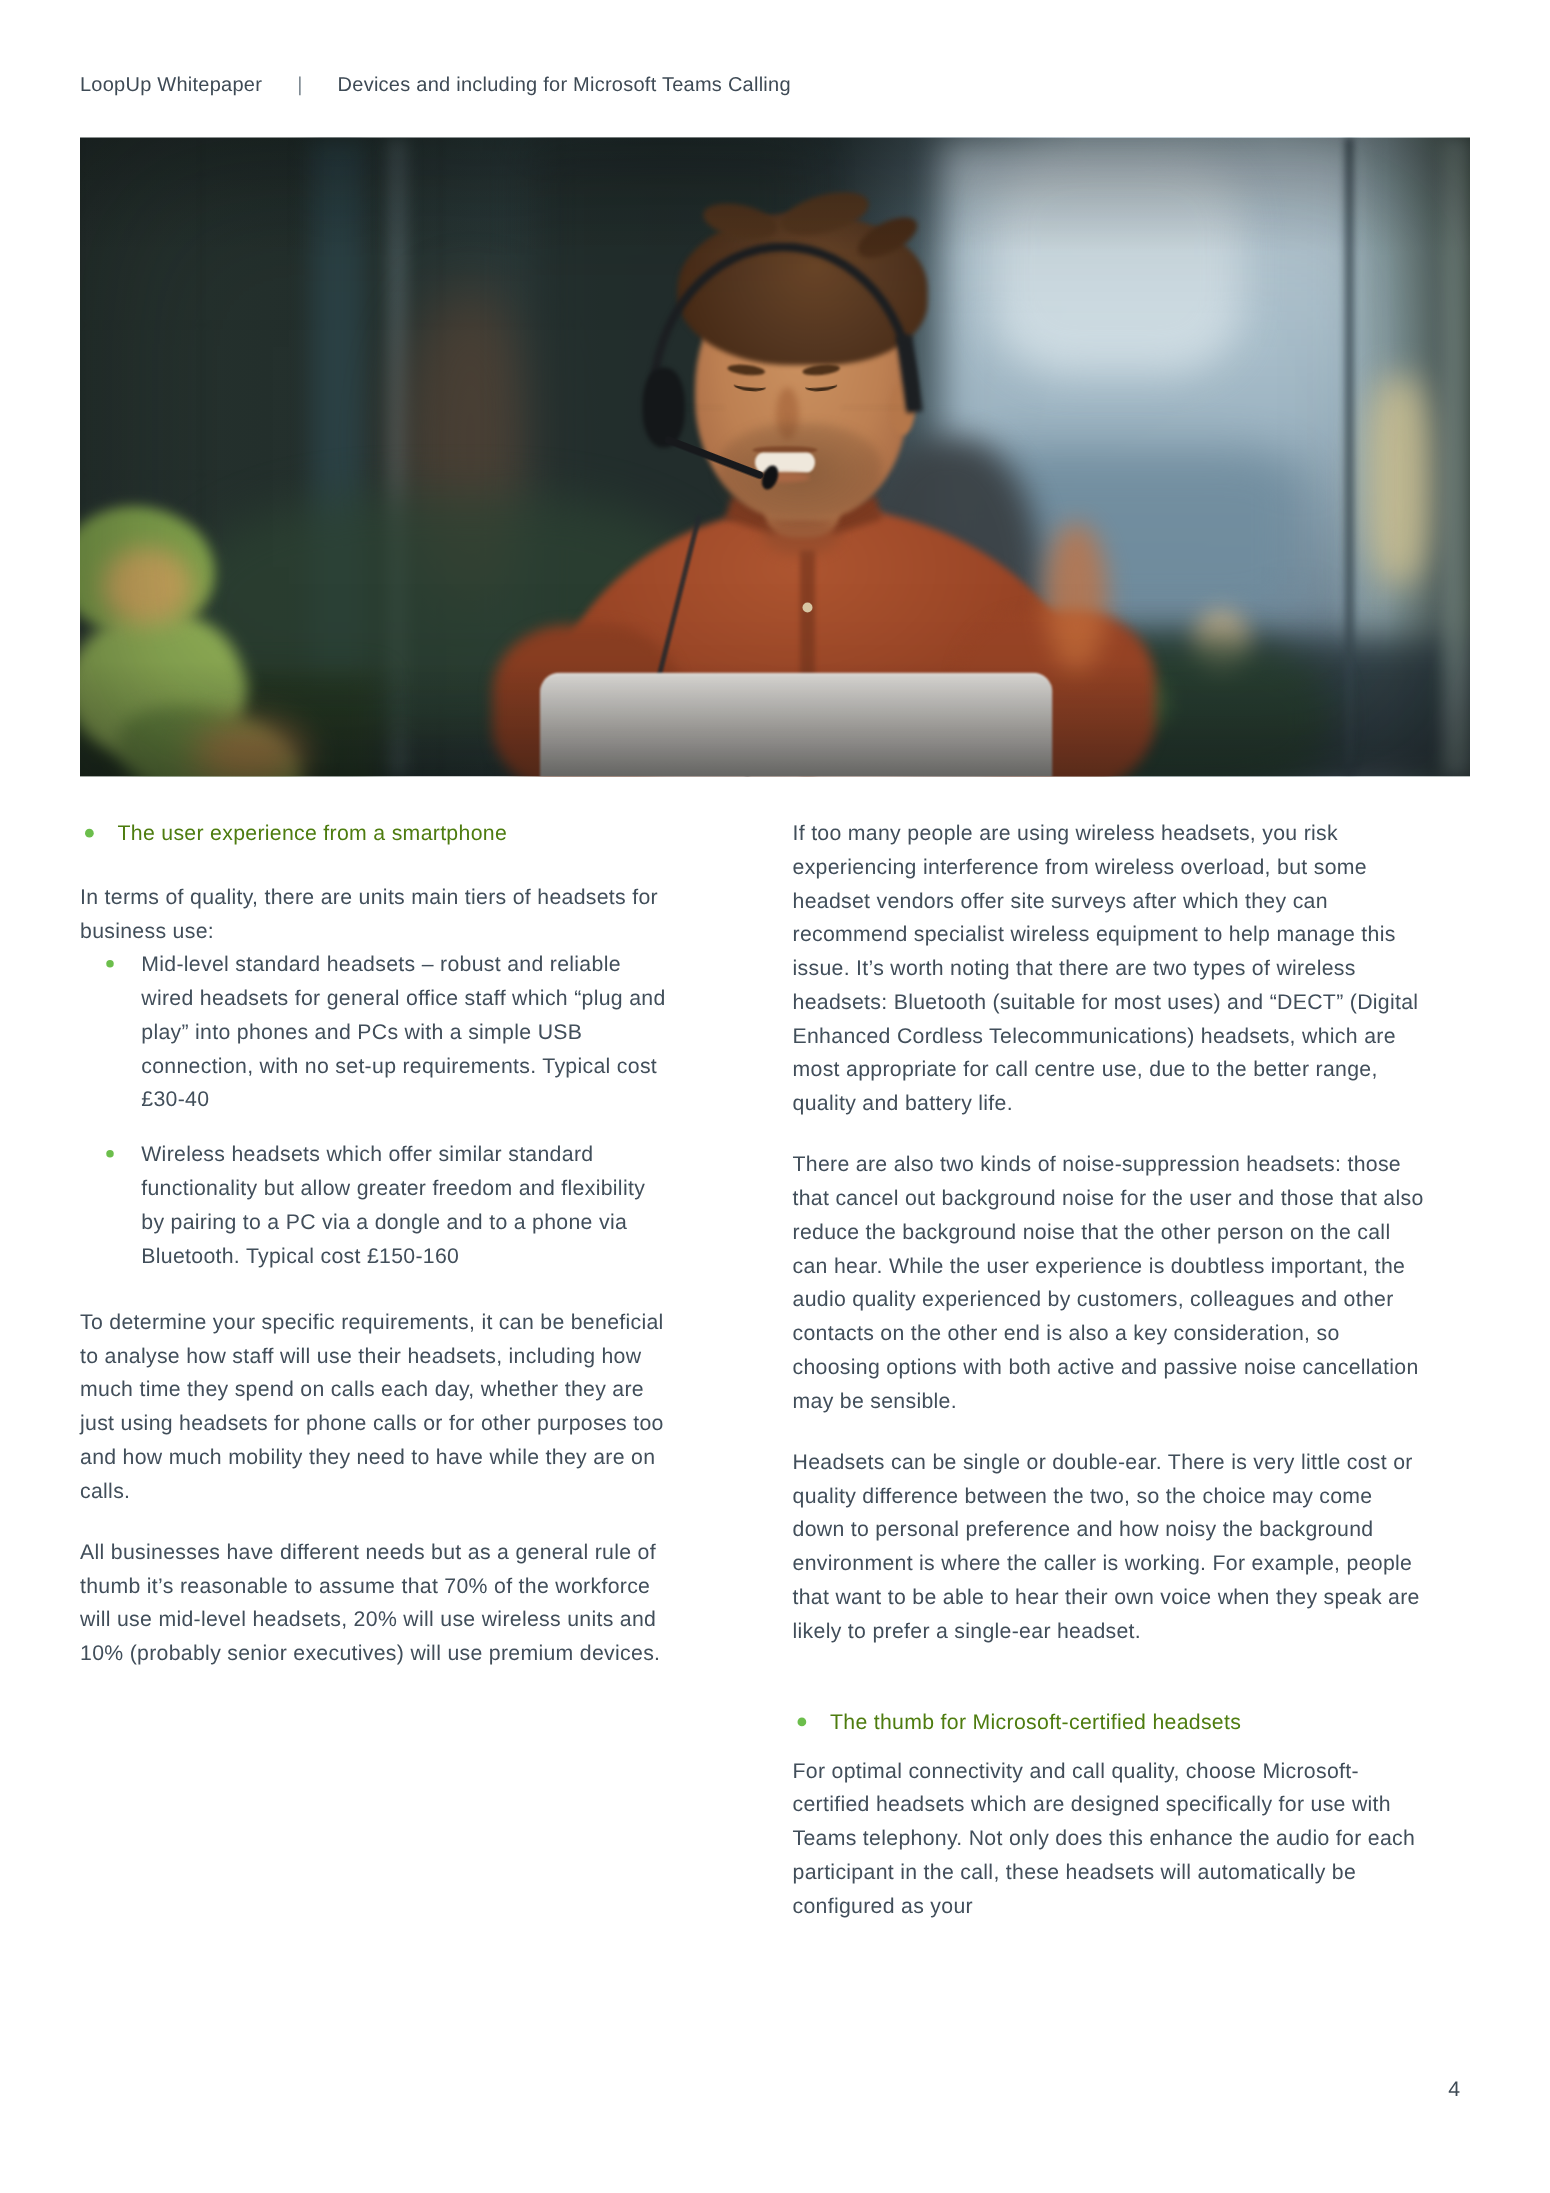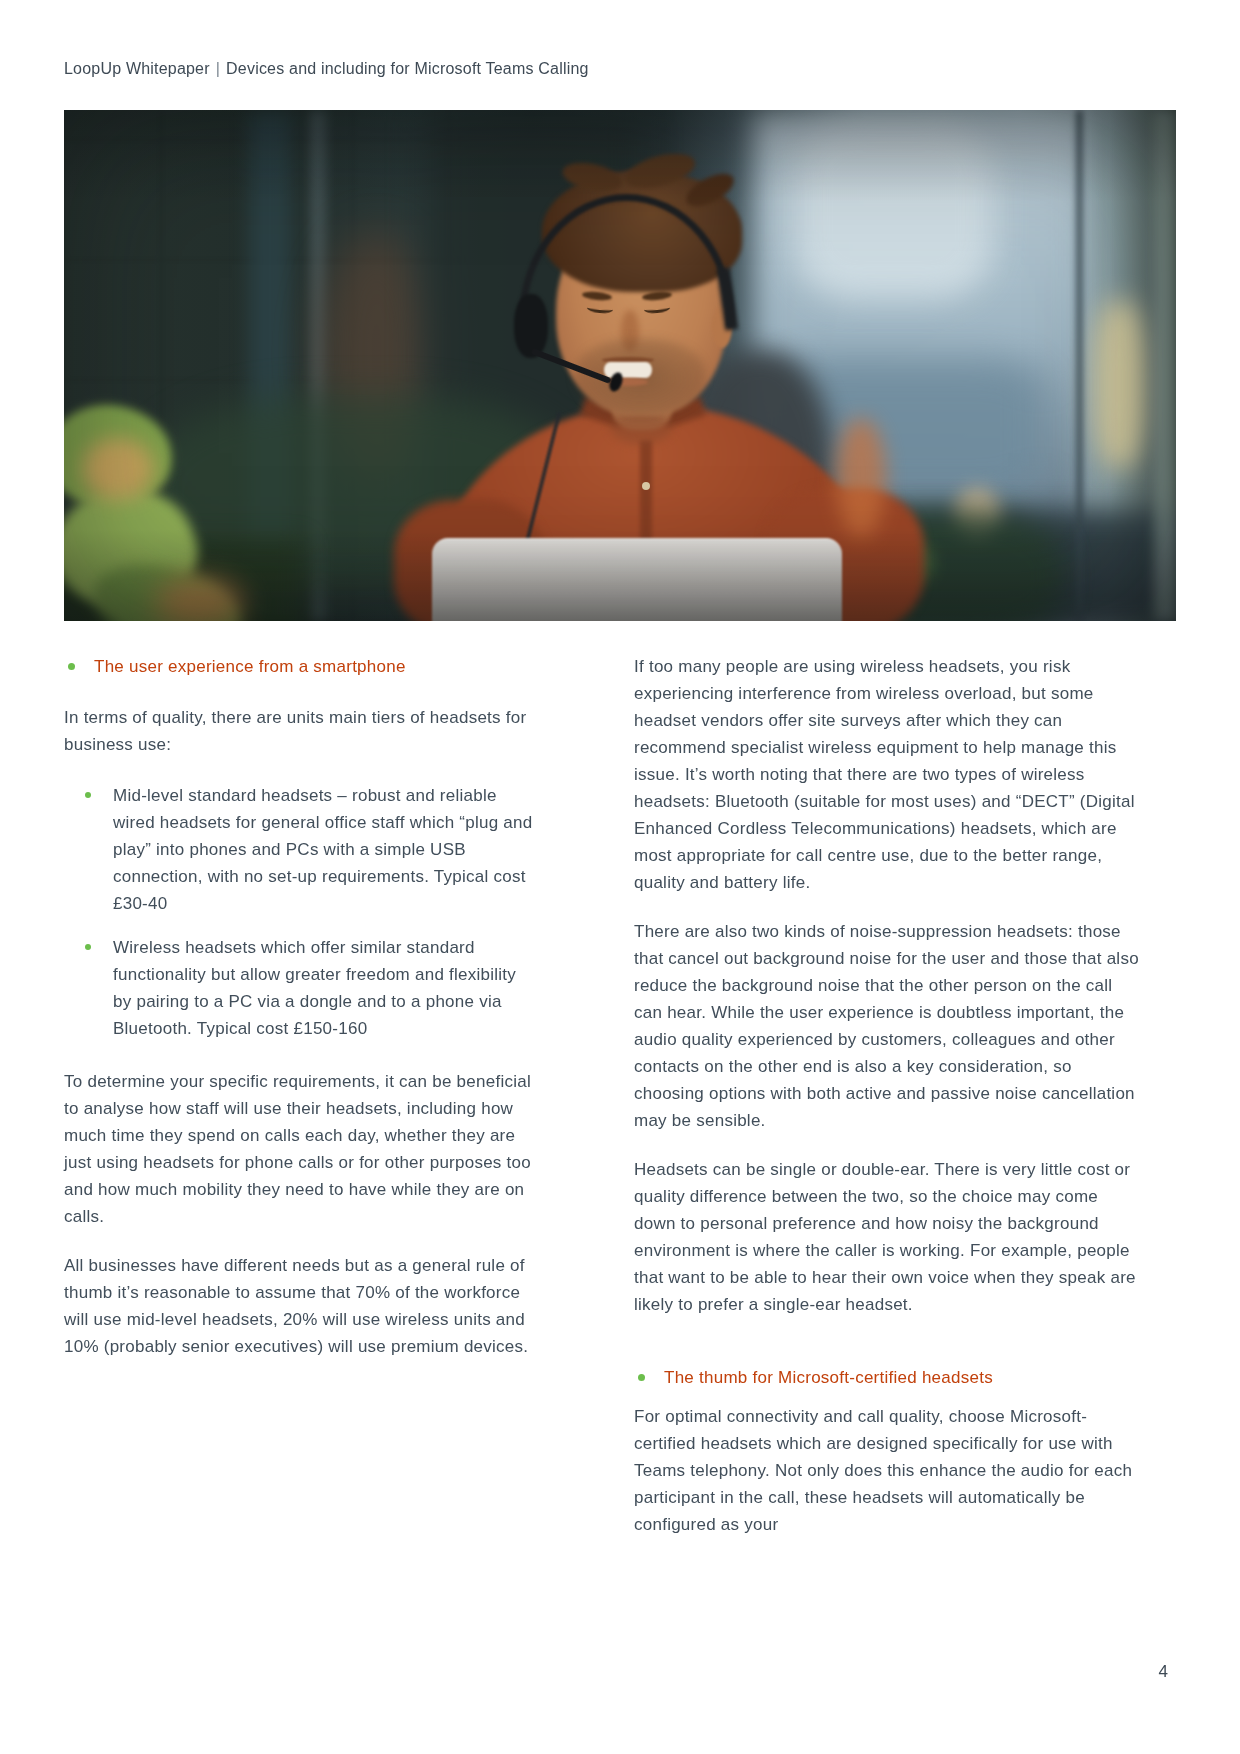--- a/index.html
+++ b/index.html
@@ -5,21 +5,21 @@
   * { margin:0; padding:0; box-sizing:border-box; }
   html,body { background:#ffffff; }
   body { font-family:"Liberation Sans", sans-serif; }
   .page {
     position:relative; width:1240px; height:1754px; margin:0 auto;
     background:#ffffff; color:#414e5a; overflow:hidden;
   }
   
   .header {
     position:absolute; left:64px; top:60px; width:1112px;
-    display:flex; align-items:baseline; gap:4px;
+    display:flex; align-items:baseline; gap:26px;
     font-size:16px; letter-spacing:.2px; color:#3e4a55;
   }
   .header .sep { color:#7d8891; padding:0 2px; }
   
   .photo {
     position:absolute; left:64px; top:110px; width:1112px; height:511px;
     overflow:hidden;
     background:linear-gradient(90deg,#27332f 0%,#232f2c 18%,#2b3a3a 32%,#243031 42%,#2a3739 54%,#51646d 63%,#93aab8 72%,#a9bfca 86%,#8aa0a4 94%,#45544c 100%);
   }
   .ph { position:absolute; }
@@ -99,24 +99,24 @@
   .f-glow   { left:90px;top:468px;width:90px;height:52px;background:#c08348;border-radius:50%;filter:blur(14px);opacity:.8;}
   .p-vig    { left:0;top:0;width:1112px;height:511px;
               box-shadow:inset 0 0 140px rgba(8,12,14,.45);
               background:linear-gradient(180deg,rgba(10,14,16,.22) 0%,transparent 18%,transparent 82%,rgba(8,10,12,.28) 100%);}
   
   .columns {
     position:absolute; left:64px; top:653px; width:1112px;
     display:grid; grid-template-columns:470px 506px; column-gap:100px;
     font-size:17px; line-height:27px; letter-spacing:.25px; color:#414e5a;
   }
-  .g-heading { position:relative; padding-left:30px; color:#c2410c; font-size:17px; }
+  .g-heading { position:relative; padding-left:30px; color:#4d7c0f; font-size:17px; }
   .g-heading .dot { position:absolute; left:4px; top:10px; width:7px; height:7px; border-radius:50%; background:#6cbe4c; }
   .intro { margin-top:24px; }
-  .tier-list { list-style:none; margin-top:24px; }
+  .tier-list { list-style:none; }
   .tier-list li { position:relative; padding-left:49px; }
   .tier-list li + li { margin-top:17px; }
   .tier-list li .dot { position:absolute; left:21px; top:10px; width:6px; height:6px; border-radius:50%; background:#6cbe4c; }
   .para { margin-top:22px; }
   .para-first { margin-top:26px; }
   .heading-gap { margin-top:44px; }
   .heading-gap-r { margin-top:46px; }
   .para-after-head { margin-top:12px; }
   
   .logo { position:absolute; left:64px; top:1610px; display:flex; align-items:center; gap:12px; }

